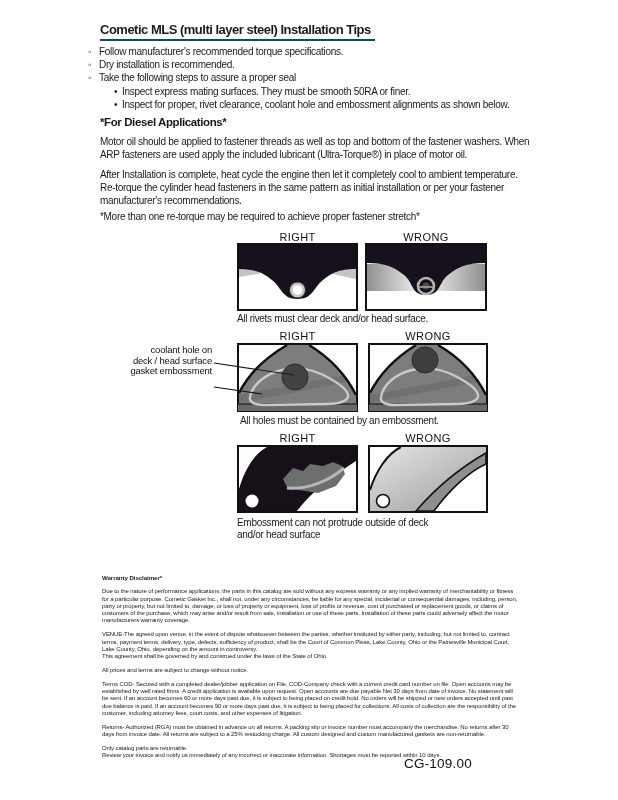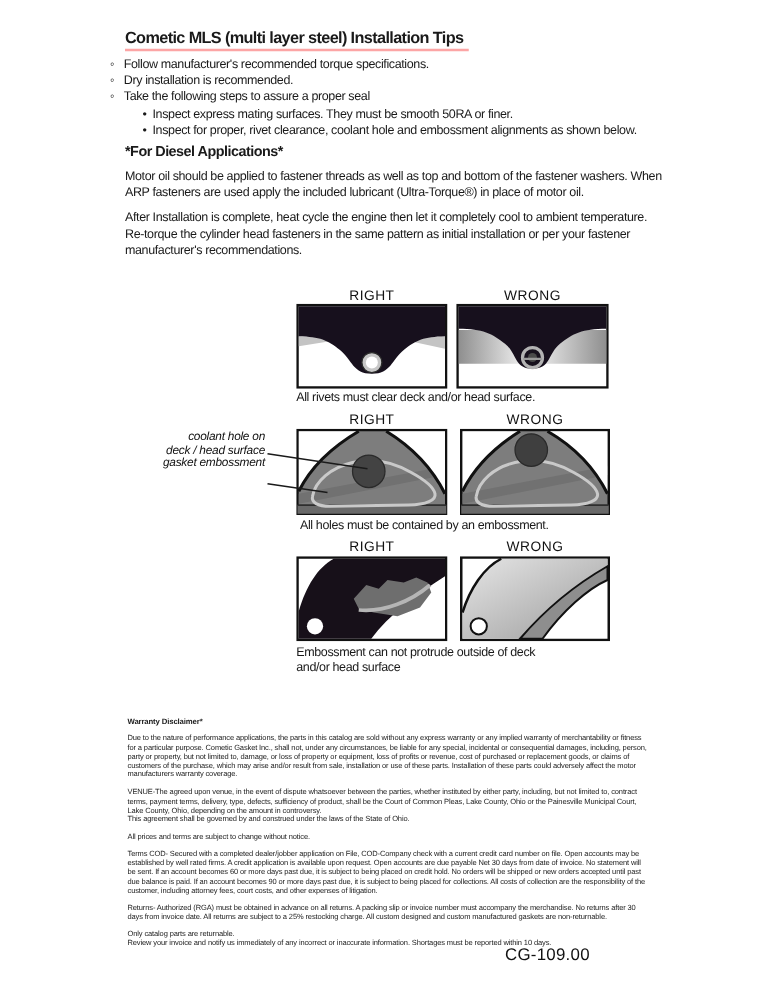--- a/index.html
+++ b/index.html
@@ -5,40 +5,40 @@
   html,body{margin:0;padding:0;background:#e8e8e8;}
   #page{
     position:relative;width:618px;height:800px;background:#ffffff;
     font-family:"Liberation Sans",sans-serif;color:#1a1a1a;overflow:hidden;
     margin:0 auto;
   }
   .abs{position:absolute;}
   
   .title{
     left:100px;top:22px;font-size:13px;font-weight:bold;letter-spacing:-0.5px;
-    border-bottom:2px solid #fca5a5;padding:0 4px 2px 0;white-space:nowrap;
+    border-bottom:2px solid #0c4a6e;padding:0 4px 2px 0;white-space:nowrap;
   }
   
   .bullets{left:88px;top:45px;width:460px;font-size:10px;letter-spacing:-0.3px;line-height:13.2px;}
   .brow{display:flex;}
   .bm{width:11px;flex:0 0 11px;text-align:left;}
   .brow.sub{margin-left:26px;}
   .brow.sub .bm{width:8px;flex:0 0 8px;}
   
   .diesel-h{left:100px;top:116px;font-size:11.5px;font-weight:bold;letter-spacing:-0.4px;}
   .para{margin:0;font-size:10px;letter-spacing:-0.3px;line-height:13.2px;}
   .p1{left:100px;top:135px;width:432px;}
   .p2{left:100px;top:168px;width:432px;}
   .p3{left:100px;top:210px;width:450px;}
   
   .diagrams{left:0;top:228px;width:618px;height:318px;}
   .dg-label{font-size:11px;letter-spacing:0.4px;text-align:center;color:#111;}
   .dg-caption{font-size:10px;letter-spacing:-0.3px;line-height:12px;}
   .dg-box{display:block;}
-  .annot{left:78px;top:117px;width:134px;text-align:right;font-size:9.5px;letter-spacing:-0.2px;line-height:10.5px;color:#111;font-style:italic;}
+  .annot{left:78px;top:117px;width:134px;text-align:right;font-size:9.5px;letter-spacing:-0.2px;line-height:10.5px;color:#111;}
   .annot .gap{}
   .overlay{left:0;top:0;pointer-events:none;}
   
   .warranty{left:102px;top:574px;width:417px;font-size:6px;letter-spacing:-0.1px;line-height:7.3px;color:#222;}
   .warranty .wh{font-weight:bold;font-size:6.2px;margin:0 0 7px 0;}
   .warranty p{margin:0 0 6.5px 0;}
   .warranty p.tight{margin:0;}
   
   .pagenum{left:404px;top:756px;font-size:13.5px;letter-spacing:0.2px;color:#111;}
 </style>
@@ -68,20 +68,21 @@
     </div>
     <div class="brow sub">
       <span class="bm">•</span>
       <span>Inspect for proper, rivet clearance, coolant hole and embossment alignments as shown below.</span>
     </div>
   </div>
 
   <div class="abs diesel-h">*For Diesel Applications*</div>
   <p class="abs para p1">Motor oil should be applied to fastener threads as well as top and bottom of the fastener washers. When ARP fasteners are used apply the included lubricant (Ultra-Torque®) in place of motor oil.</p>
   <p class="abs para p2">After Installation is complete, heat cycle the engine then let it completely cool to ambient temperature. Re-torque the cylinder head fasteners in the same pattern as initial installation or per your fastener manufacturer's recommendations.</p>
+  <p class="abs para p3">*More than one re-torque may be required to achieve proper fastener stretch*</p>
 
   <div class="abs diagrams">
 
     <div class="abs dg-label" style="left:237px;top:3px;width:121px;">RIGHT</div>
     <div class="abs dg-label" style="left:365px;top:3px;width:122px;">WRONG</div>
 
     <svg class="abs dg-box" style="left:237px;top:15px;" width="121" height="68" viewBox="0 0 121 68">
       <rect x="1" y="1" width="119" height="66" fill="#ffffff" stroke="#111" stroke-width="2"></rect>
       <path d="M2,26 L42,27.5 L2,34 Z" fill="#c4c4c4"></path>
       <path d="M119,26 L80,27.5 L119,36 Z" fill="#c4c4c4"></path>

